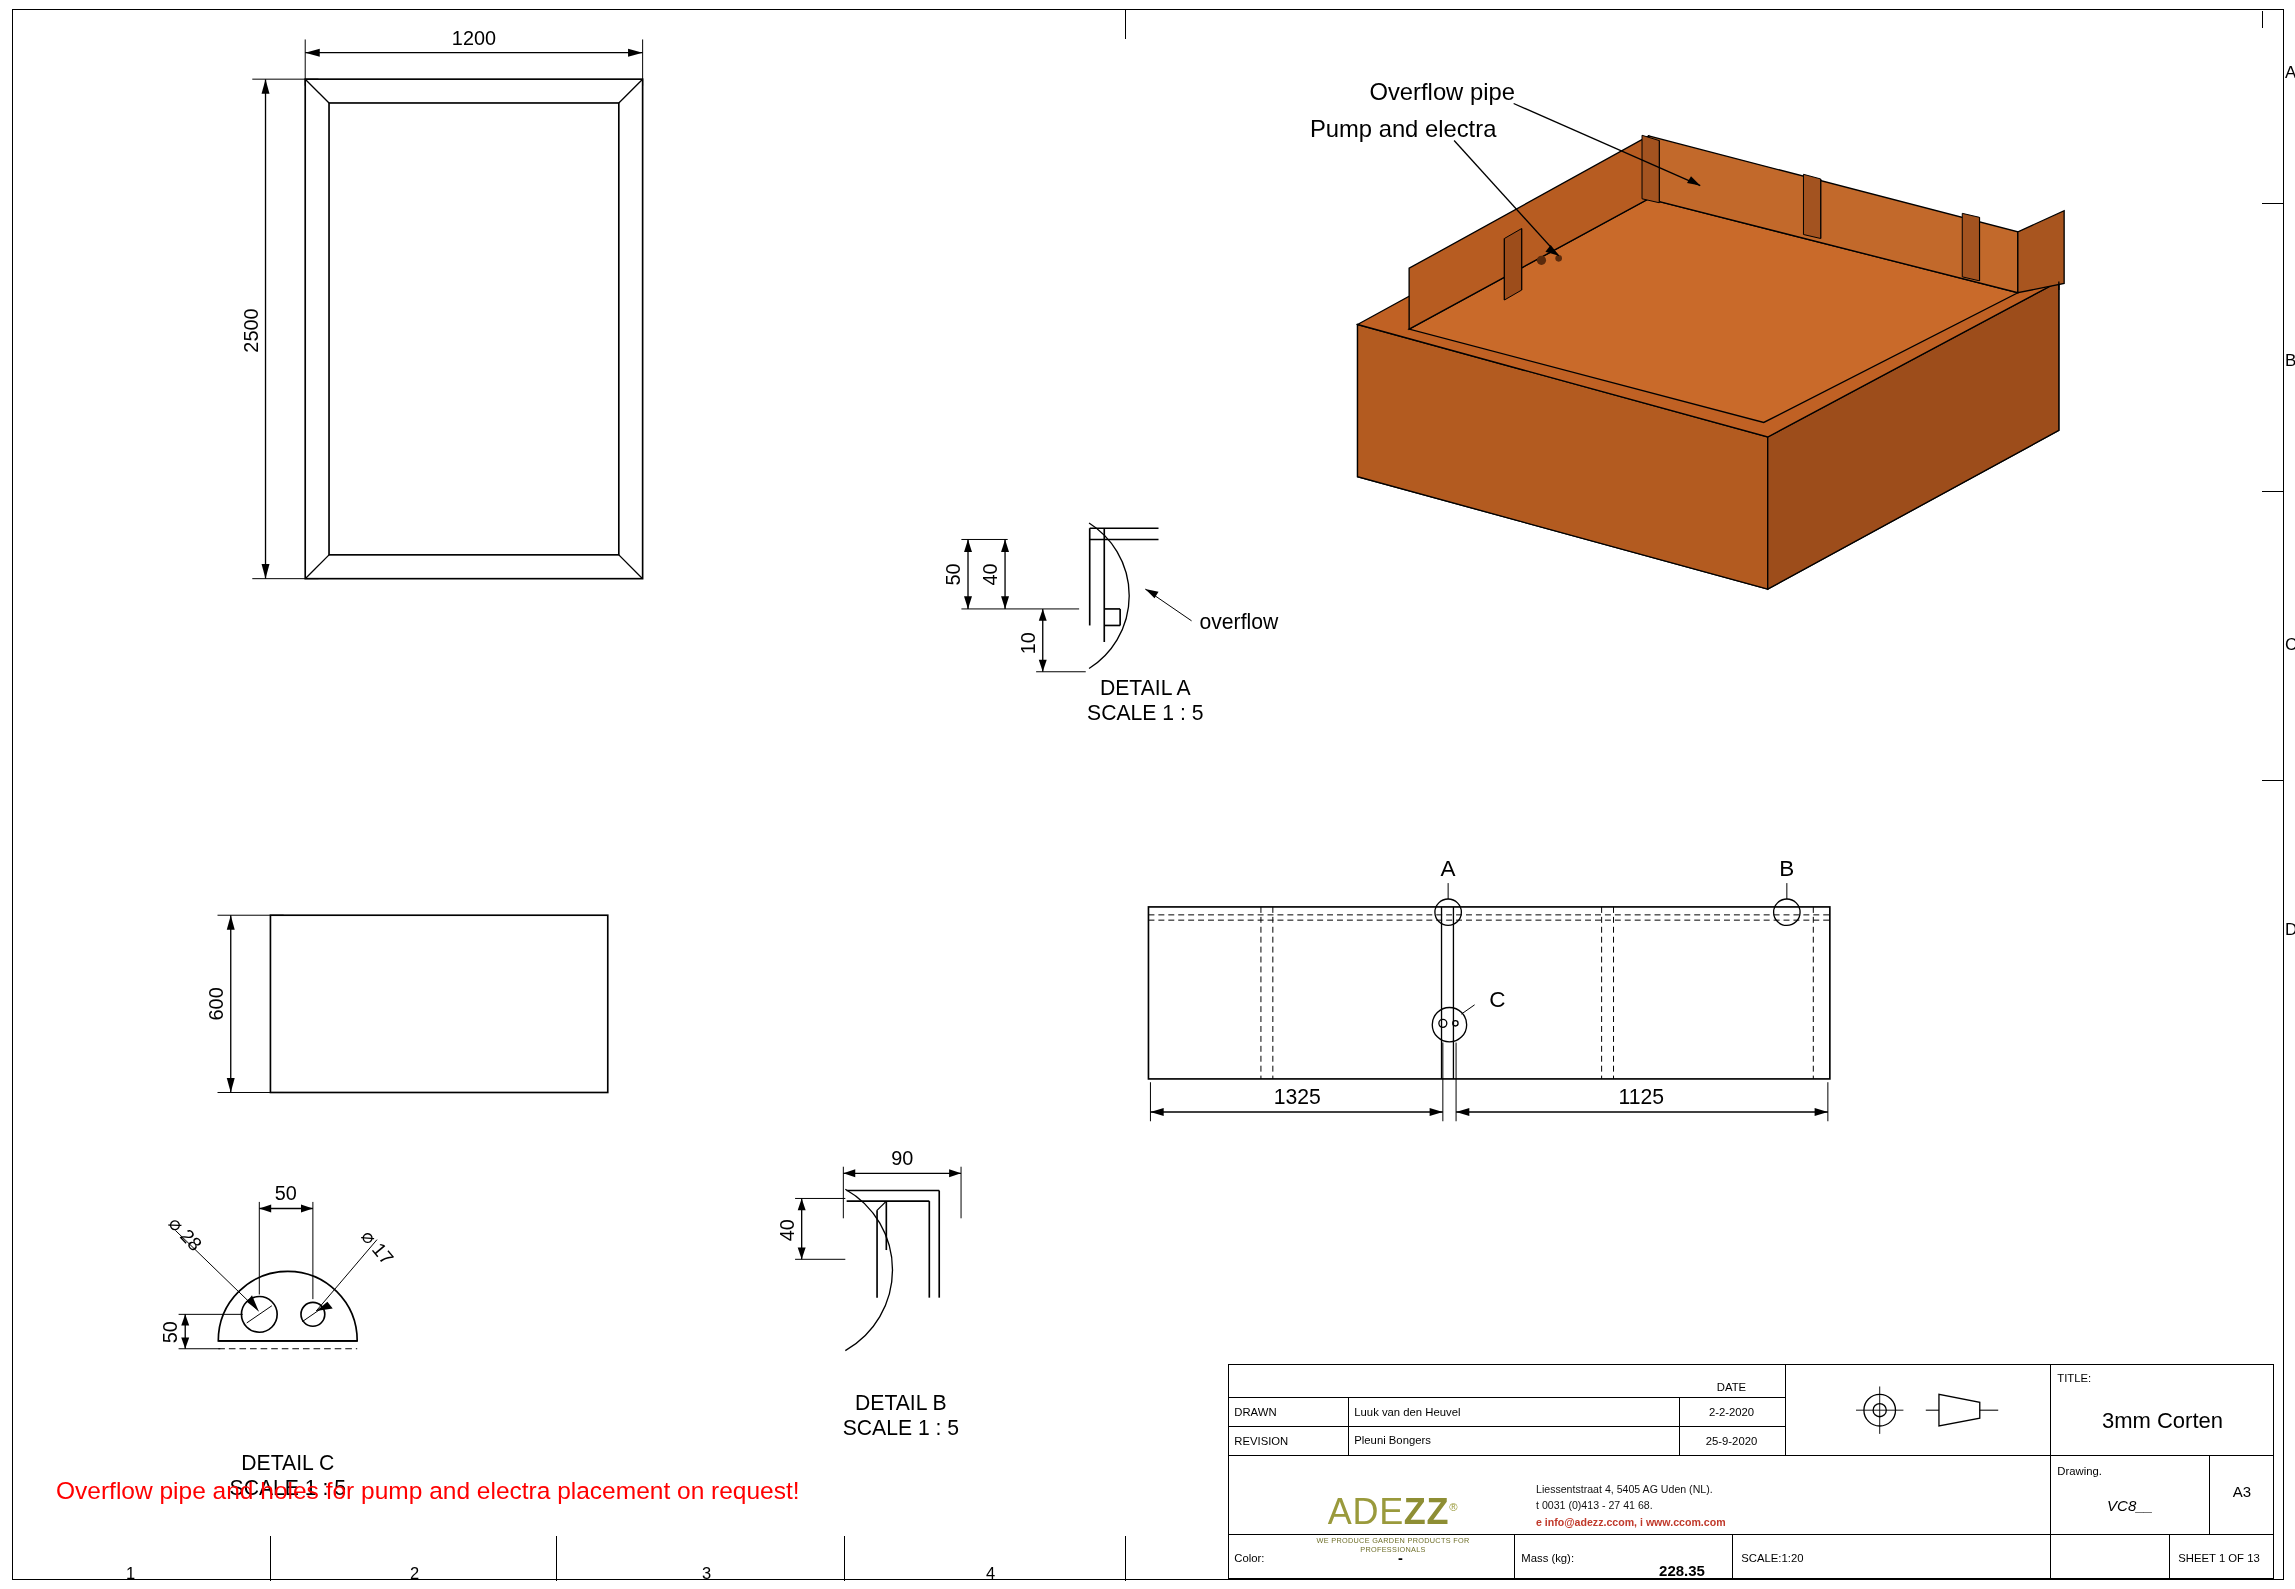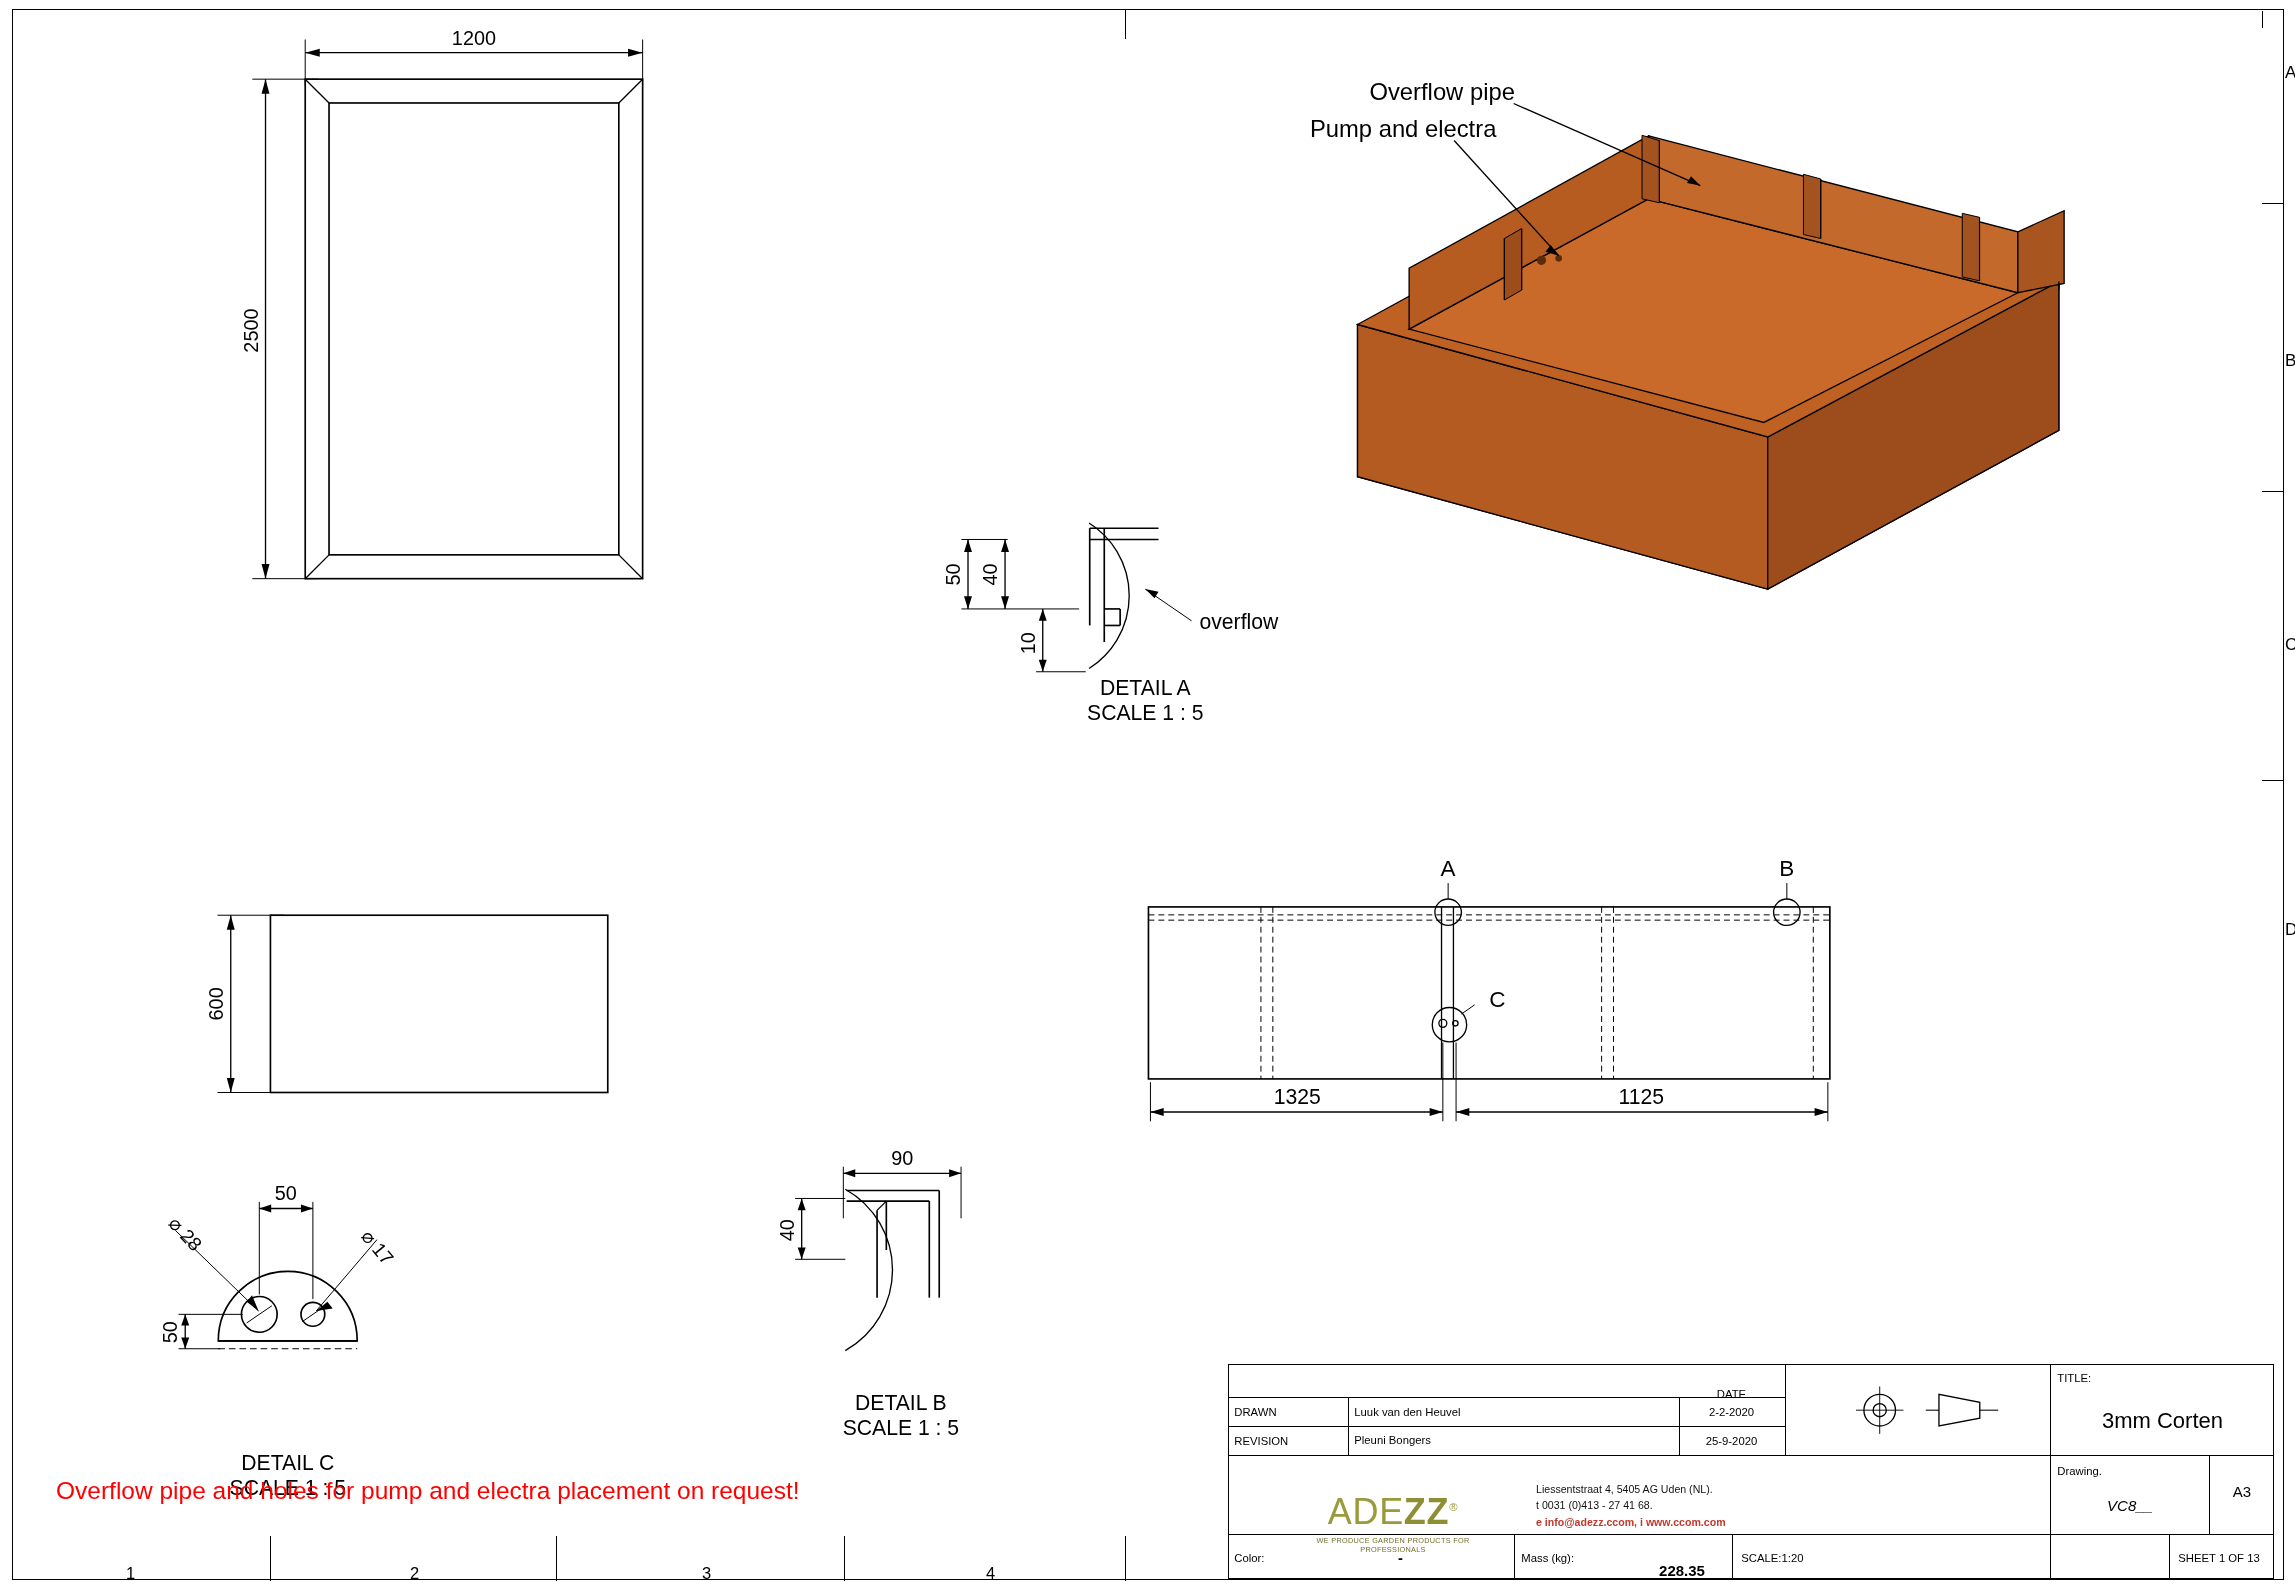--- a/index.html
+++ b/index.html
@@ -316,21 +316,21 @@
     <div class="ln" style="left:285px;top:169px;width:1.3px;height:46px;"></div>
     <div class="ln" style="left:503px;top:169px;width:1.3px;height:46px;"></div>
     <div class="ln" style="left:940px;top:169px;width:1.3px;height:46px;"></div>
     <div class="ln" style="left:119px;top:32px;width:1.3px;height:58px;"></div>
     <div class="ln" style="left:450px;top:32px;width:1.3px;height:58px;"></div>
 
     <div class="cell" style="left:0;top:32px;width:118px;height:29px;">DRAWN</div>
     <div class="cell" style="left:120px;top:32px;width:328px;height:29px;">Luuk van den Heuvel</div>
     <div class="cell" style="left:0;top:61px;width:118px;height:29px;">REVISION</div>
     <div class="cell" style="left:120px;top:60px;width:328px;height:29px;">Pleuni Bongers</div>
-    <div class="cellc" style="left:451px;top:14px;width:103px;height:29px;text-align:right;">DATE</div>
+    <div class="cellc" style="left:451px;top:7px;width:103px;height:29px;text-align:right;">DATE</div>
     <div class="cellc" style="left:451px;top:32px;width:103px;height:29px;">2-2-2020</div>
     <div class="cellc" style="left:451px;top:61px;width:103px;height:29px;">25-9-2020</div>
 
     <div class="cell" style="left:823px;top:2.6px;width:132px;height:21px;">TITLE:</div>
     <div class="cellc big" style="left:823px;top:33px;width:221px;height:46px;">3mm Corten</div>
 
     <div class="cell" style="left:823px;top:94px;width:152px;height:24px;">Drawing.</div>
     <div class="cellc mid" style="left:823px;top:124px;width:156px;height:33px;font-style:italic;">VC8__</div>
     <div class="cellc mid" style="left:981px;top:106px;width:64px;height:40px;">A3</div>
 

